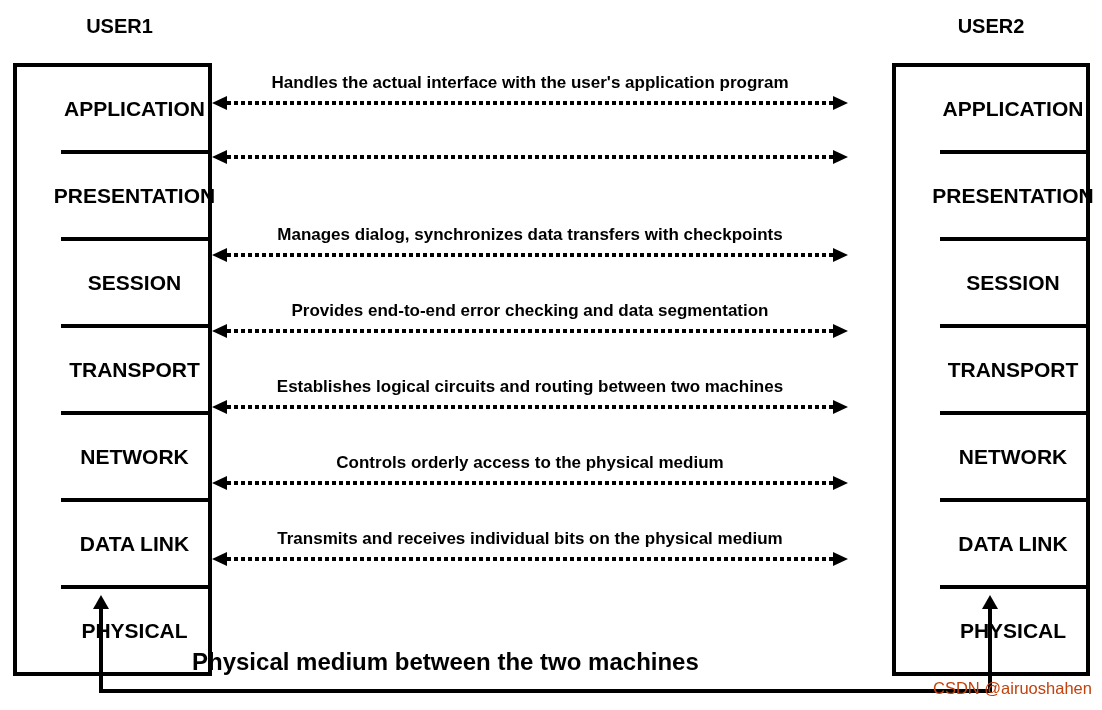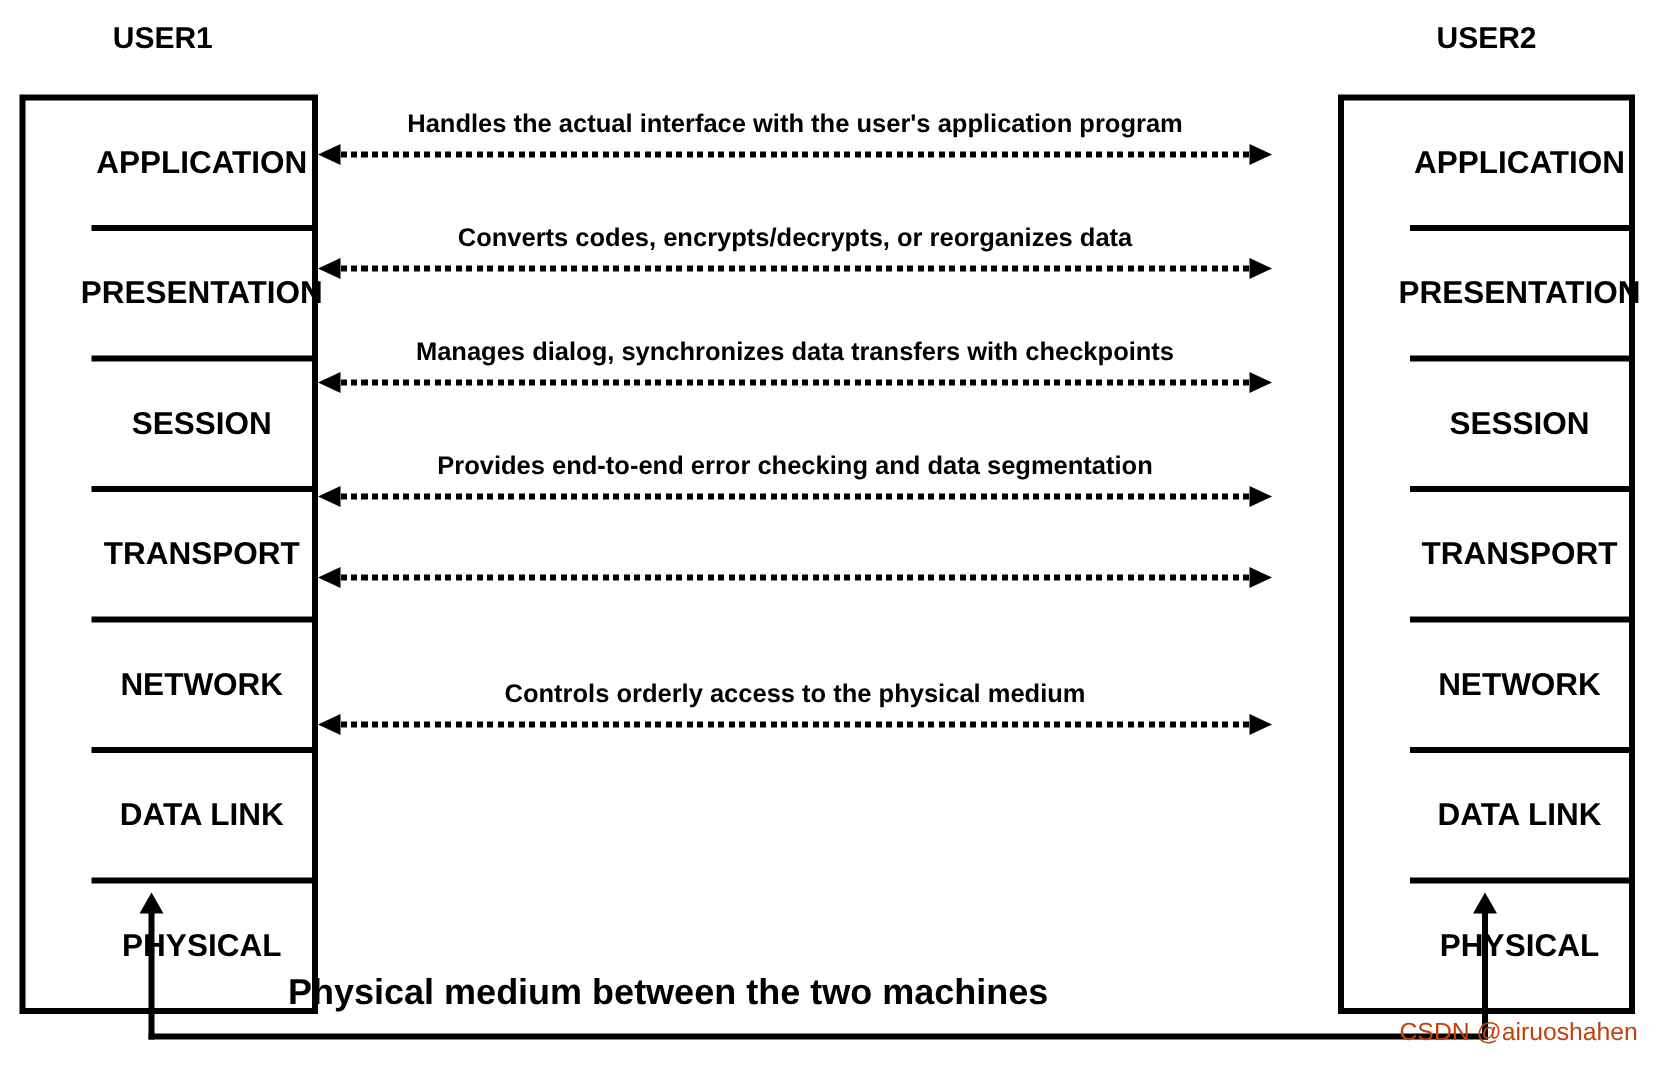--- a/index.html
+++ b/index.html
@@ -18,21 +18,21 @@
 
   
   .stack-title {
     position: absolute;
     top: 15px;
     font-weight: bold;
     font-size: 20px;
     text-align: center;
     letter-spacing: 0;
   }
-  .stack-title.left  { left: 9px;  width: 199px; }
+  .stack-title.left  { left: 20px;  width: 199px; }
   .stack-title.right { left: 892px; width: 198px; }
 
   
   .stack {
     position: absolute;
     top: 63px;
     height: 613px;
     border: 4px solid #000;
     display: flex;
     flex-direction: column;
@@ -174,21 +174,20 @@
   <div class="connection c0">
     <div class="conn-label">Handles the actual interface with the user's application program</div>
     <div class="conn-arrow">
       <span class="head-left"></span>
       <span class="dots"></span>
       <span class="head-right"></span>
     </div>
   </div>
 
   <div class="connection c1">
-    <div class="conn-label">Converts codes, encrypts/decrypts, or reorganizes data</div>
     <div class="conn-arrow">
       <span class="head-left"></span>
       <span class="dots"></span>
       <span class="head-right"></span>
     </div>
   </div>
 
   <div class="connection c3">
     <div class="conn-label">Provides end-to-end error checking and data segmentation</div>
     <div class="conn-arrow">
@@ -201,36 +200,45 @@
   <div class="connection c2">
     <div class="conn-label">Manages dialog, synchronizes data transfers with checkpoints</div>
     <div class="conn-arrow">
       <span class="head-left"></span>
       <span class="dots"></span>
       <span class="head-right"></span>
     </div>
   </div>
 
   <div class="connection c4">
+    <div class="conn-label">Establishes logical circuits and routing between two machines</div>
     <div class="conn-arrow">
       <span class="head-left"></span>
       <span class="dots"></span>
       <span class="head-right"></span>
     </div>
   </div>
 
   <div class="connection c5">
     <div class="conn-label">Controls orderly access to the physical medium</div>
     <div class="conn-arrow">
       <span class="head-left"></span>
       <span class="dots"></span>
       <span class="head-right"></span>
     </div>
   </div>
 
+  <div class="connection c6">
+    <div class="conn-label">Transmits and receives individual bits on the physical medium</div>
+    <div class="conn-arrow">
+      <span class="head-left"></span>
+      <span class="dots"></span>
+      <span class="head-right"></span>
+    </div>
+  </div>
 
   <span class="up-head left"></span>
   <span class="up-head right"></span>
   <div class="v-line left"></div>
   <div class="v-line right"></div>
   <div class="h-line"></div>
 
   <div class="bottom-label">Physical medium between the two machines</div>
 
   <div class="watermark">CSDN @airuoshahen</div>

